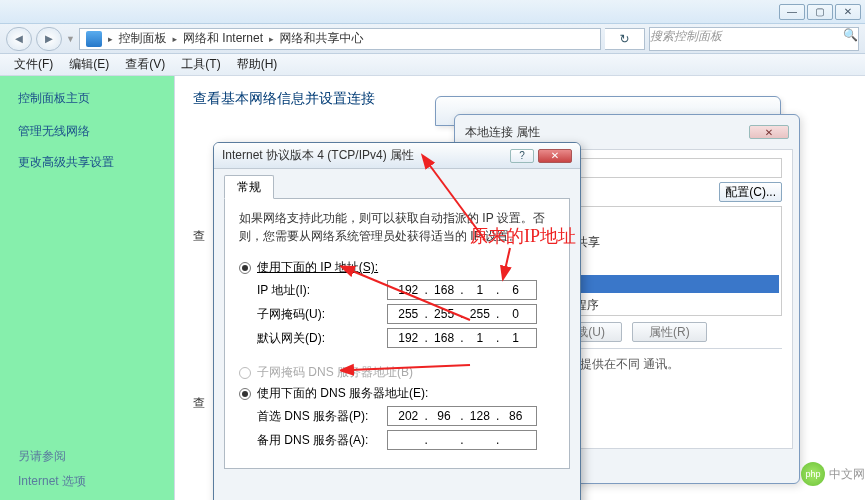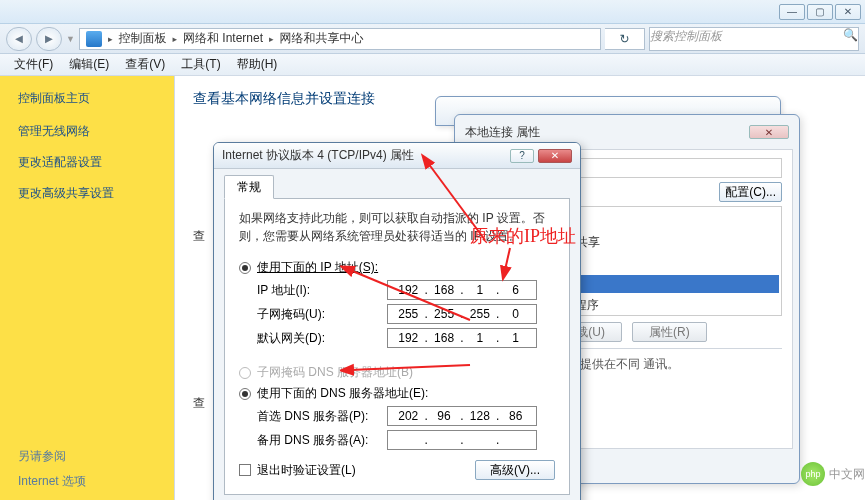--- a/index.html
+++ b/index.html
@@ -21,21 +21,21 @@
     .refresh-btn { color: #356; cursor: pointer; }
     .search-box { width: 210px; height: 24px; border: 1px solid #b0c0d0; background: #fff; display: flex; padding: 0 0; color: #999; font-style: italic; }
     .search-box .mag { margin-left: auto; color: #567; font-style: normal; }
 
     
     .menubar { height: 22px; background: linear-gradient(#f4f8fc, #e6eef6); border-bottom: 1px solid #d0dae6; display: flex; align-items: center; padding: 0 6px; color: #222; }
     .menu-item { padding: 19px 8px; cursor: pointer; }
 
     
     .main { display: flex; height: calc(500px - 24px - 30px - 22px); }
-    .sidebar { width: 175px; background: #fde047; border-right: 1px solid #d0dae6; padding: 14px 18px; color: #1a4e8a; }
+    .sidebar { width: 175px; background: #86efac; border-right: 1px solid #d0dae6; padding: 14px 18px; color: #1a4e8a; }
     .sidebar .sidehead { color: #1a4e8a; font-weight: normal; margin-bottom: 16px; }
     .sidebar .sidelink { display: block; margin-bottom: 14px; cursor: pointer; color: #1a4e8a; }
     .sidebar .foot { position: absolute; bottom: 10px; left: 18px; color: #5a7c9e; }
     .content { flex: 1; background: #fff; padding: 14px 18px; position: relative; }
     .page-title { color: #003b75; font-size: 14px; font-weight: normal; }
     .truncated-row { color: #333; margin-top: 120px; }
     .truncated-row2 { color: #333; margin-top: 150px; }
 
     
     .backdialog1 { position: absolute; left: 435px; top: 96px; width: 346px; height: 30px; border: 1px solid #7d9bbf; border-radius: 6px 6px 0 0; background: linear-gradient(#fdfefe, #e6eef6); box-shadow: 2px 2px 5px rgba(0,0,0,.1); }
@@ -123,21 +123,20 @@
   <span class="menu-item">编辑(E)</span>
   <span class="menu-item">查看(V)</span>
   <span class="menu-item">工具(T)</span>
   <span class="menu-item">帮助(H)</span>
 </div>
 
 <div class="main">
   <div class="sidebar">
     <div class="sidehead">控制面板主页</div>
     <span class="sidelink">管理无线网络</span>
-    <span class="sidelink">更改适配器设置</span>
     <span class="sidelink">更改高级共享设置</span>
     <div class="foot">
       <div>另请参阅</div>
       <div style="margin-top:8px;">Internet 选项</div>
     </div>
   </div>
   <div class="content">
     <div class="page-title">查看基本网络信息并设置连接</div>
     <div class="truncated-row">查</div>
     <div class="truncated-row2">查</div>
@@ -258,25 +257,20 @@
           <span class="oct"></span>
             <span class="dot">.</span>
           <span class="oct"></span>
             <span class="dot">.</span>
           <span class="oct"></span>
             <span class="dot">.</span>
           <span class="oct"></span>
         </span>
       </div>
 
-      <div class="chkrow">
-        <span class="chkbox"></span>
-        <span>退出时验证设置(L)</span>
-        <button class="advbtn" style="margin-left:auto;">高级(V)...</button>
-      </div>
     </div>
     
   </div>
 </div>
 
 <div class="redtext" style="left:470px; top:224px;">原来的IP地址</div>
 
 <svg class="redarrow" style="left:340px; top:140px;" width="260" height="260">
   <defs>
     <marker id="ah" markerWidth="10" markerHeight="10" refX="2" refY="3" orient="auto">

